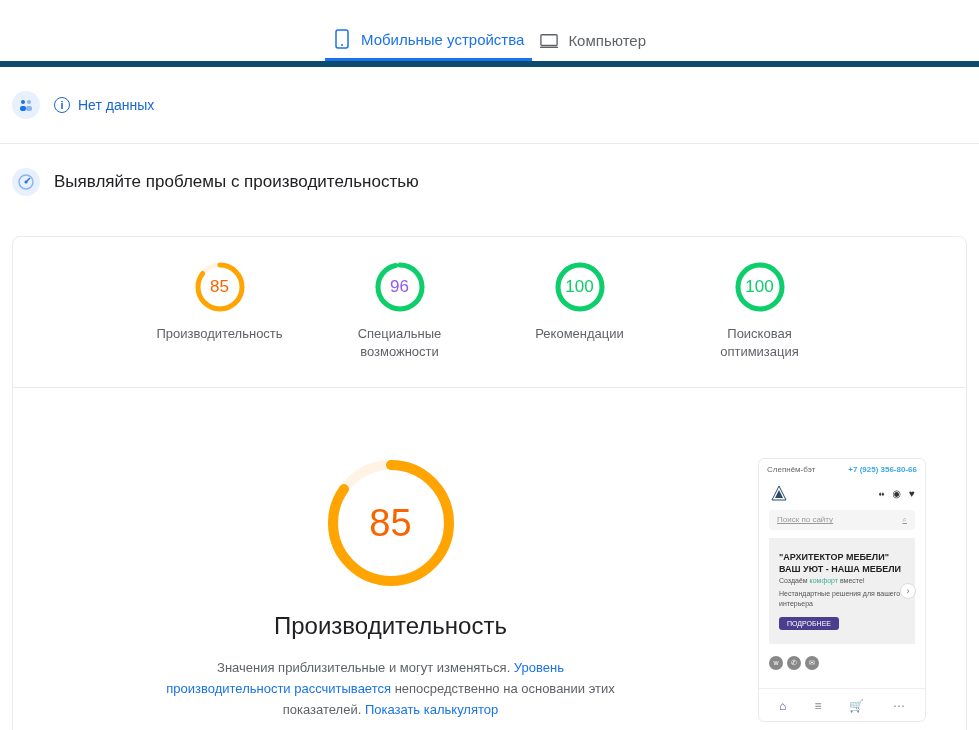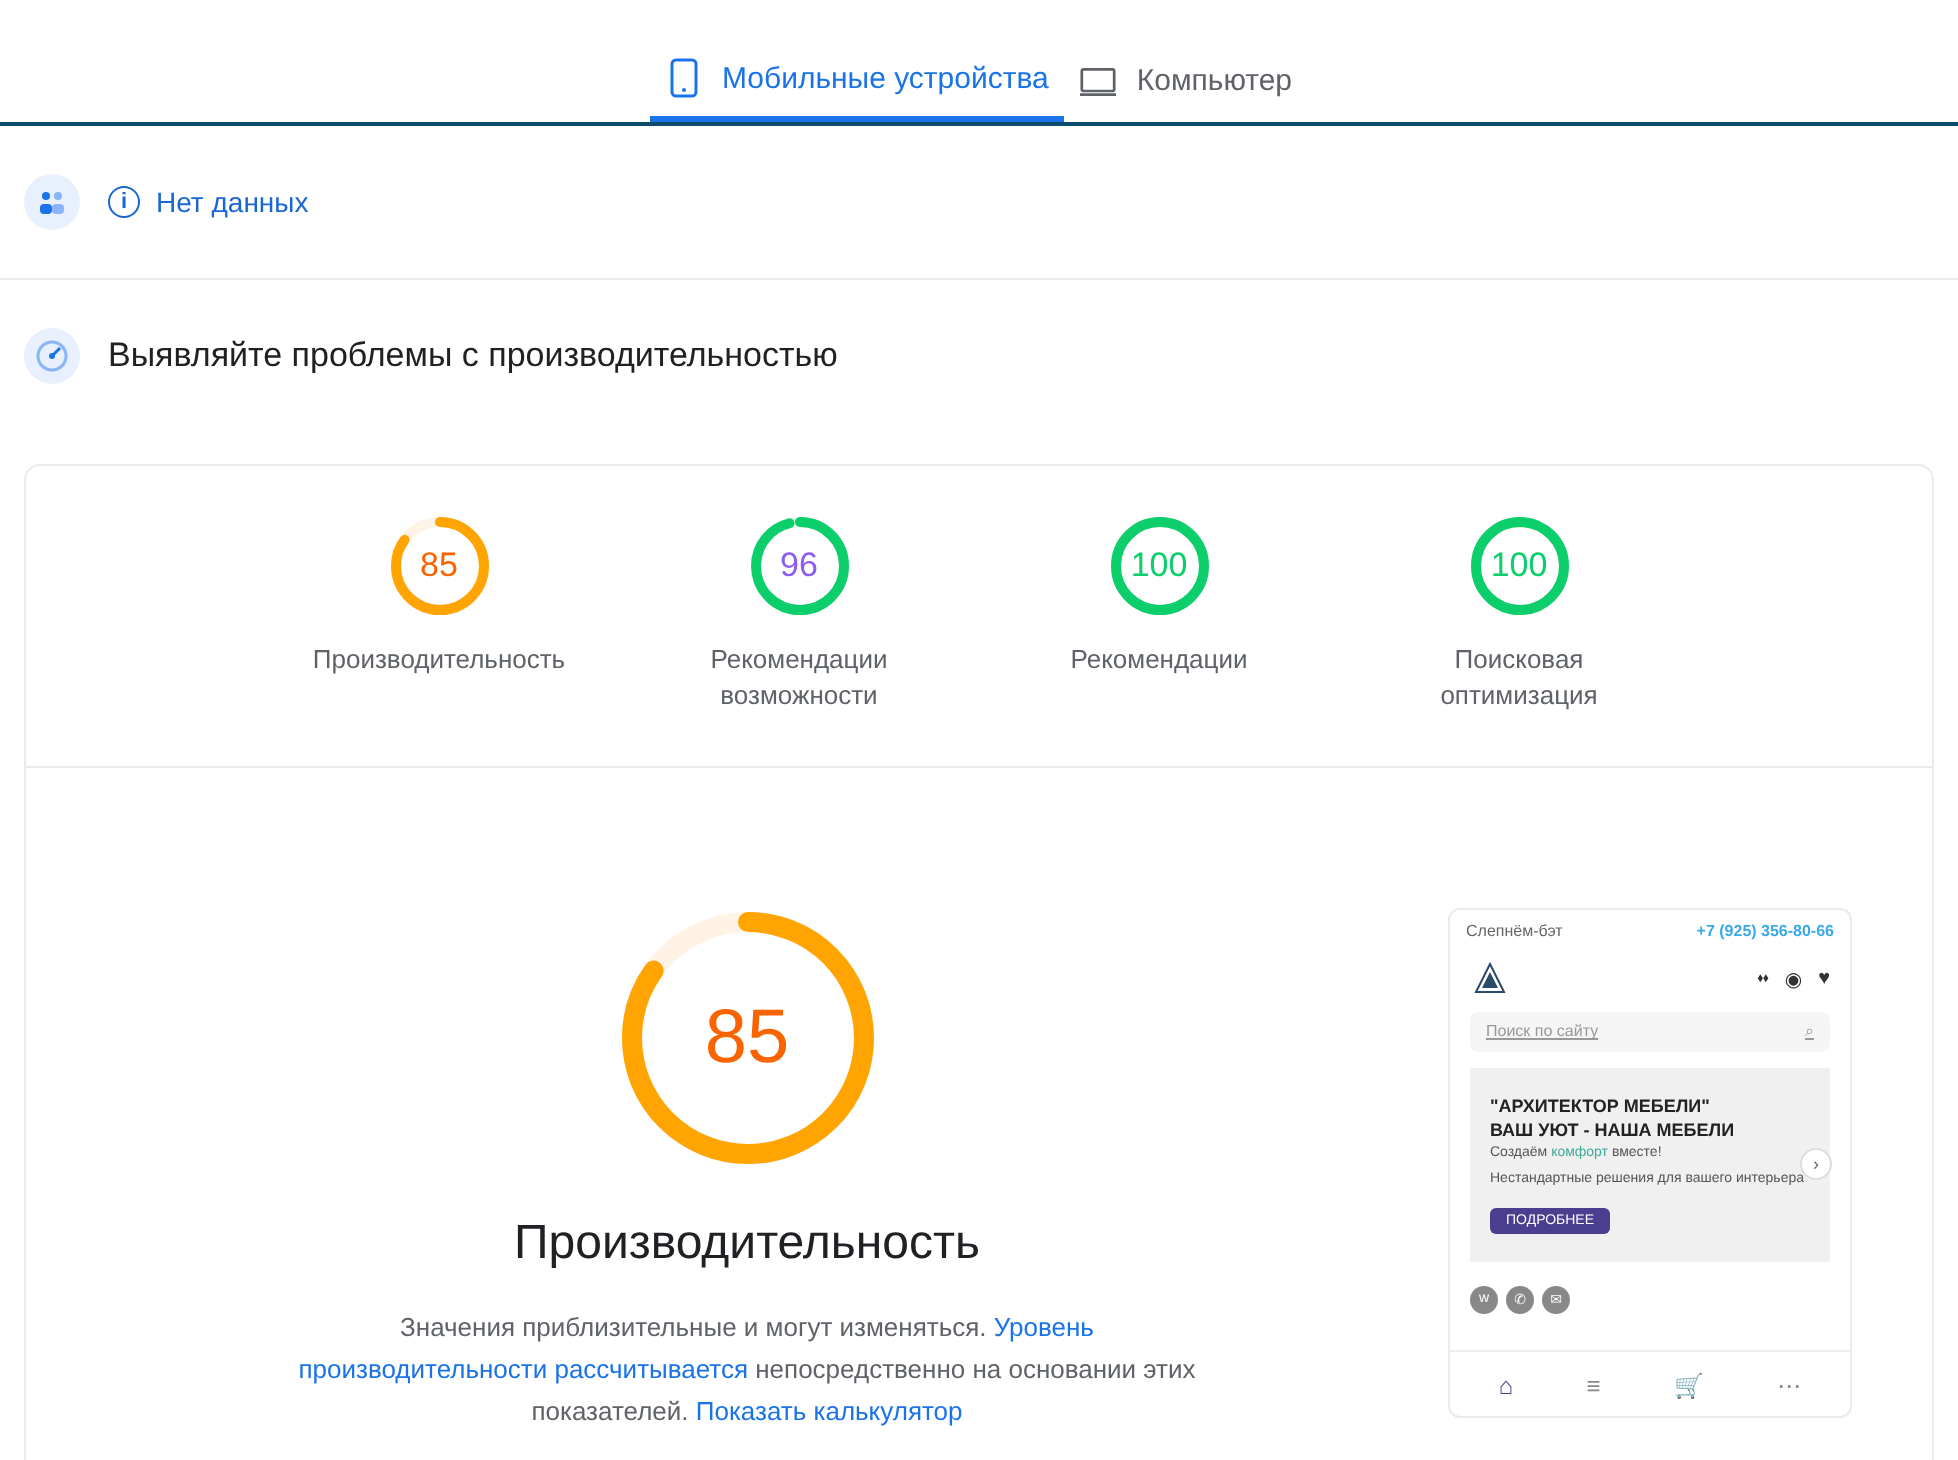--- a/index.html
+++ b/index.html
@@ -1,18 +1,18 @@
 <!DOCTYPE html>
 <html><head>
 <meta charset="utf-8">
 <style>
 * { margin: 0; padding: 0; box-sizing: border-box; font-family: Arial, sans-serif; }
 body { background: #fff; width: 979px; height: 730px; overflow: hidden; }
 
-.tabs { display: flex; justify-content: center; padding: 20px 0 0; border-bottom: 2px solid #0c4a6e; }
+.tabs { display: flex; justify-content: center; padding: 20px 0 0; border-bottom: 6px solid #0c4a6e; }
 .tab { display: flex; align-items: center; gap: 10px; padding: 10px 8px; cursor: pointer; font-size: 15px; color: #5f6368; }
 .tab.active { color: #1a73e8; border-bottom: 3px solid #1a73e8; }
 .tab-icon { width: 18px; height: 18px; display: inline-flex; align-items: center; justify-content: center; }
 
 .section-row { display: flex; align-items: center; padding: 24px 12px; gap: 14px; }
 .section-icon { width: 28px; height: 28px; border-radius: 50%; display: flex; align-items: center; justify-content: center; }
 .icon-blue-bars { background: #e8f0fe; }
 .icon-gauge { background: #e8f0fe; }
 .section-title { font-size: 17px; color: #202124; flex: 1; }
 .no-data { display: flex; align-items: center; gap: 8px; color: #1967d2; font-size: 14px; }
@@ -29,21 +29,21 @@
 
 .card-divider { height: 1px; background: #e8eaed; margin: 0 -20px; }
 
 .perf-section { display: flex; padding: 70px 20px 20px; gap: 30px; align-items: flex-start; }
 .perf-left { flex: 1; display: flex; flex-direction: column; align-items: center; }
 .big-gauge { width: 130px; height: 130px; border-radius: 50%; display: flex; align-items: center; justify-content: center; font-size: 38px; color: #fa6400; position: relative; margin-bottom: 24px; }
 .perf-heading { font-size: 24px; color: #202124; margin-bottom: 18px; }
 .perf-desc { font-size: 13px; color: #5f6368; text-align: center; line-height: 1.6; max-width: 460px; }
 .perf-desc a { color: #1a73e8; text-decoration: none; }
 
-.preview { width: 202px; border: 1px solid #e8eaed; border-radius: 6px; overflow: hidden; background: #fff; position: relative; }
+.preview { width: 168px; border: 1px solid #e8eaed; border-radius: 6px; overflow: hidden; background: #fff; position: relative; }
 .preview-top { display: flex; justify-content: space-between; padding: 6px 8px; font-size: 8px; color: #666; }
 .preview-phone { color: #3ba9e8; font-weight: bold; }
 .preview-logo { display: flex; justify-content: space-between; align-items: center; padding: 4px 10px 2px; }
 .logo-mark { font-size: 9px; color: #2a4a6a; text-align: center; }
 .logo-icons { display: flex; gap: 8px; font-size: 10px; color: #333; }
 .preview-search { margin: 4px 10px; padding: 5px 8px; background: #f5f5f5; border-radius: 4px; font-size: 8px; color: #999; display: flex; justify-content: space-between; text-decoration: underline; }
 .preview-hero { margin: 8px 10px; padding: 14px 10px; background: #f0f0f0; position: relative; }
 .hero-title { font-size: 9px; font-weight: bold; color: #222; margin-bottom: 2px; }
 .hero-sub { font-size: 7px; color: #555; margin-bottom: 4px; line-height: 1.3; }
 .hero-green { color: #4a9; }
@@ -120,21 +120,21 @@
         <div class="gauge-label">Производительность</div>
       </div>
       <div class="gauge-item">
         <div class="gauge-ring" style="color:#8b5cf6">
           <svg width="52" height="52" viewBox="0 0 52 52" style="position:absolute;top:0;left:0">
             <circle cx="26" cy="26" r="22" fill="none" stroke="#e6f7ee" stroke-width="5"></circle>
             <circle cx="26" cy="26" r="22" fill="none" stroke="#0cce6b" stroke-width="5" stroke-linecap="round" stroke-dasharray="138.23007675795088" stroke-dashoffset="5.52920307031804" transform="rotate(-90 26 26)"></circle>
           </svg>
           <span style="position:relative">96</span>
         </div>
-        <div class="gauge-label">Рекомендации возможности</div>
+        <div class="gauge-label">Специальные возможности</div>
       </div>
       <div class="gauge-item">
         <div class="gauge-ring" style="color:#0cce6b">
           <svg width="52" height="52" viewBox="0 0 52 52" style="position:absolute;top:0;left:0">
             <circle cx="26" cy="26" r="22" fill="none" stroke="#e6f7ee" stroke-width="5"></circle>
             <circle cx="26" cy="26" r="22" fill="none" stroke="#0cce6b" stroke-width="5" stroke-linecap="round" stroke-dasharray="138.23007675795088" stroke-dashoffset="0" transform="rotate(-90 26 26)"></circle>
           </svg>
           <span style="position:relative">100</span>
         </div>
         <div class="gauge-label">Рекомендации</div>

